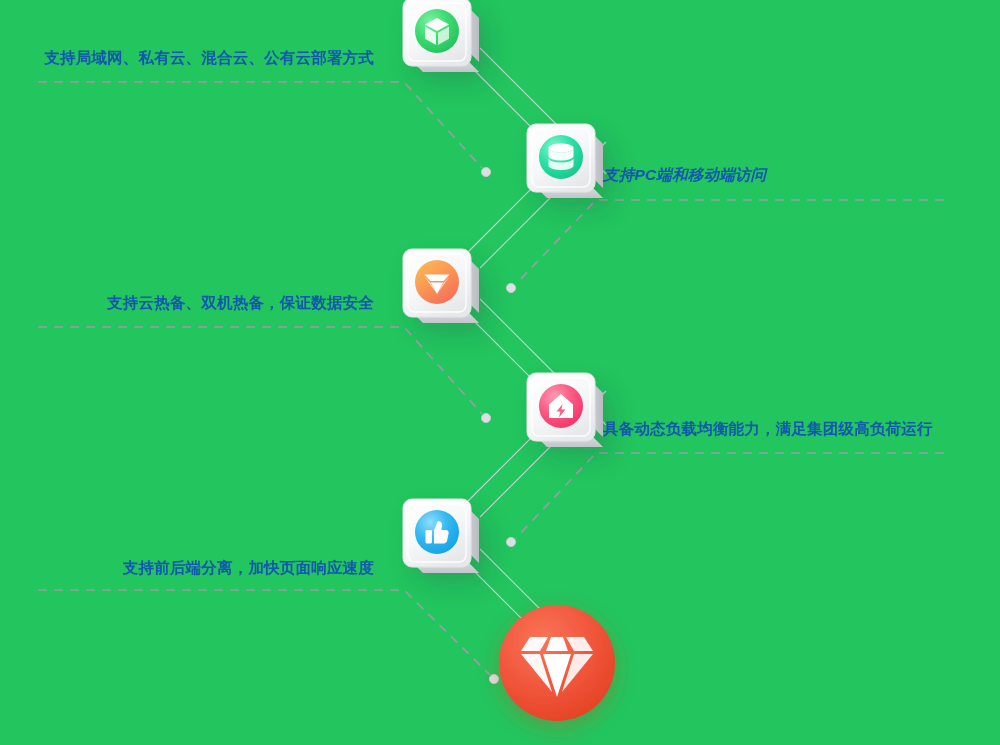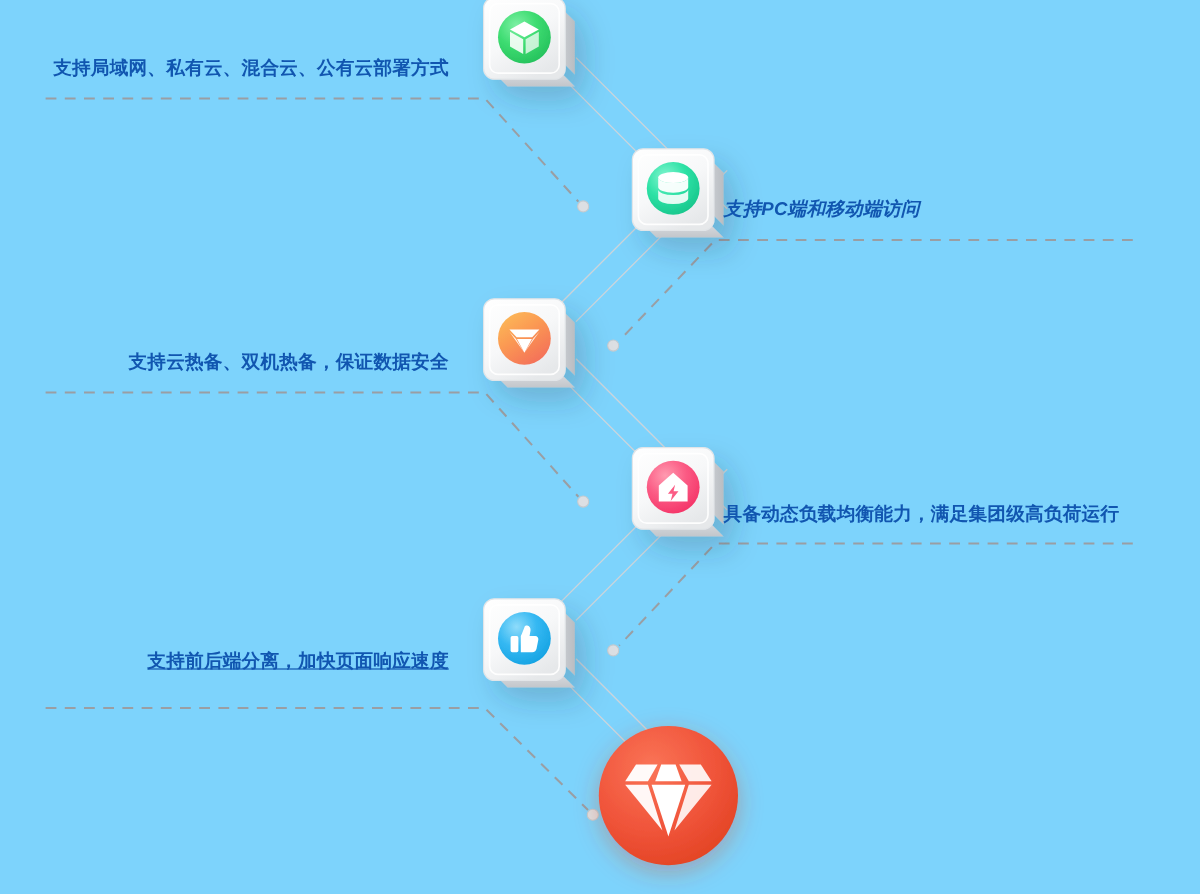--- a/index.html
+++ b/index.html
@@ -2,21 +2,21 @@
 <html><head>
 <meta charset="utf-8">
 <style>
   html,body{margin:0;padding:0;}
   body{
     width:1000px;height:745px;
     background:#ffffff;
     font-family:"Liberation Sans","DejaVu Sans",sans-serif;
     overflow:hidden;
   }
-  #stage{position:relative;width:1000px;height:745px;background:#7dd3fc;}
+  #stage{position:relative;width:1000px;height:745px;background:#22c55e;}
   #art{position:absolute;left:0;top:0;width:1000px;height:745px;}
 
   .label{
     position:absolute;
     font-weight:bold;
     font-size:15.5px;
     letter-spacing:.2px;
     color:#1156b0;
     white-space:nowrap;
     line-height:1;
@@ -206,15 +206,15 @@
   </svg>
 
   <div class="label right-al" style="left:374px;top:50px;">支持局域网、私有云、混合云、公有云部署方式</div>
 
   <div class="label" style="left:603px;top:167px;font-style:italic;">支持PC端和移动端访问</div>
 
   <div class="label right-al" style="left:374px;top:295px;">支持云热备、双机热备，保证数据安全</div>
 
   <div class="label" style="left:603px;top:421px;">具备动态负载均衡能力，满足集团级高负荷运行</div>
 
-  <div class="label right-al" style="left:374px;top:544px;text-decoration:underline;">支持前后端分离，加快页面响应速度</div>
+  <div class="label right-al" style="left:374px;top:560px;">支持前后端分离，加快页面响应速度</div>
 
 </div>
 
 </body></html>

